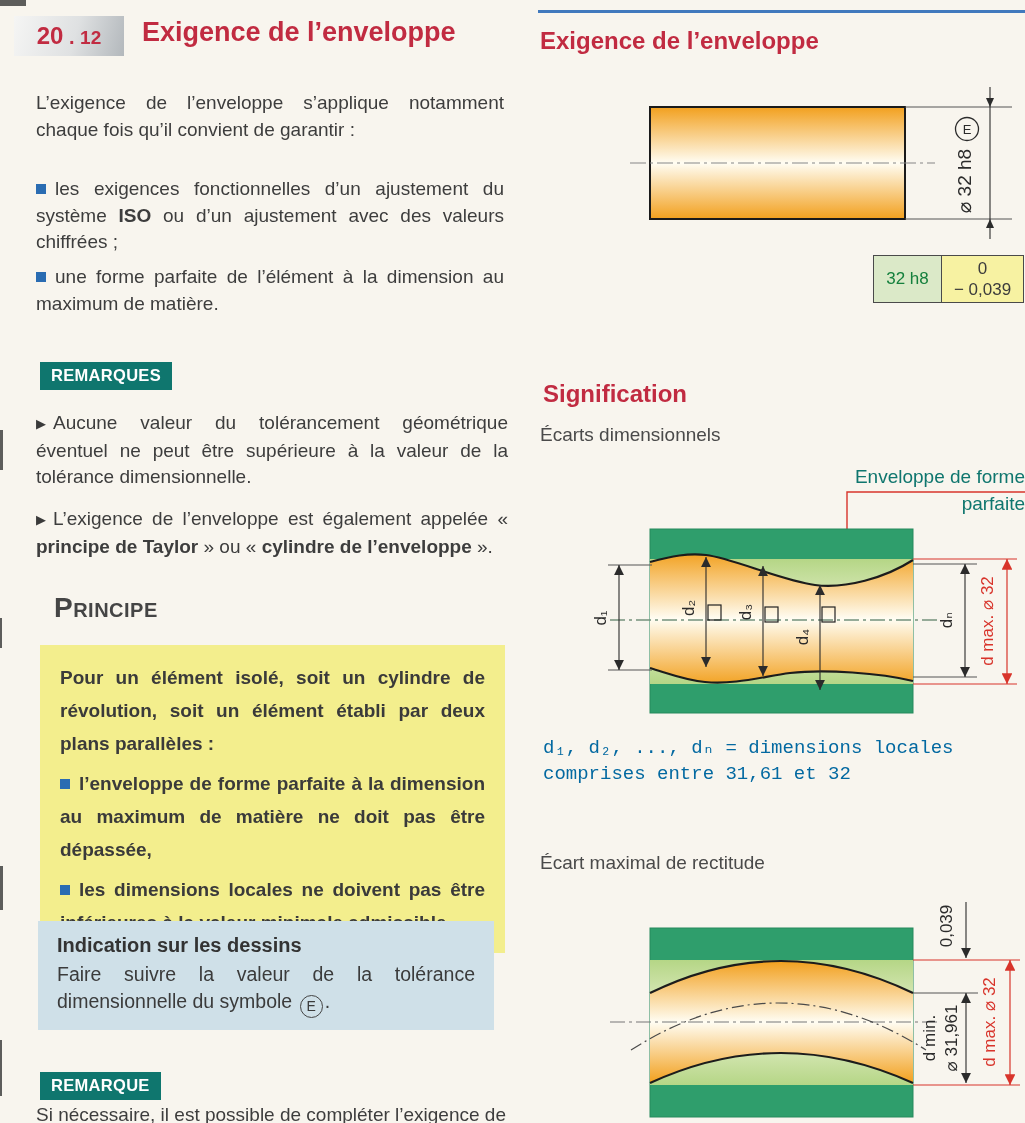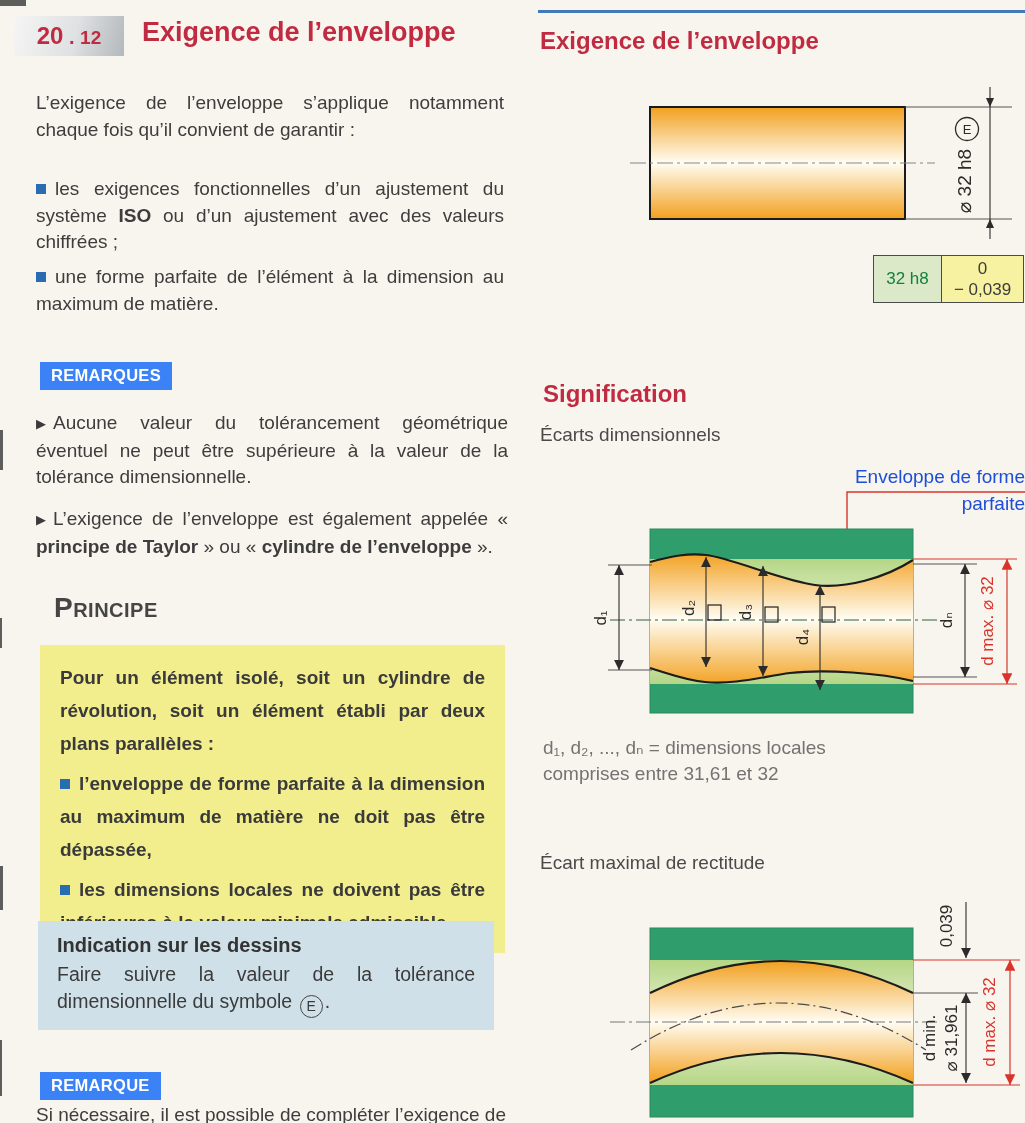--- a/index.html
+++ b/index.html
@@ -23,21 +23,21 @@
   .p-b1{left:36px;top:176px;width:468px;}
   .p-b2{left:36px;top:264px;width:468px;}
   .p-r1{left:36px;top:410px;width:472px;}
   .p-r2{left:36px;top:506px;width:472px;}
   .p-final{left:36px;top:1102px;width:478px;}
 
   .sq-bullet{display:inline-block;width:10px;height:10px;background:#2a6cb2;margin-right:9px;
     vertical-align:1px;}
   .tri-bullet{display:inline-block;color:#3a3a3a;font-size:13px;margin-right:7px;vertical-align:1px;}
 
-  .badge{background:#3b82f6;color:#ffffff;font-weight:bold;font-size:16.5px;
+  .badge{background:#0f766e;color:#ffffff;font-weight:bold;font-size:16.5px;
     padding:4px 11px 5px 11px;letter-spacing:.3px;}
   .badge-remarques{left:40px;top:362px;}
   .badge-remarque{left:40px;top:1072px;}
 
   .h-principe{left:54px;top:592px;font-size:28px;color:#454545;margin:0;
     font-variant:small-caps;letter-spacing:.5px;}
 
   .yellow-box{left:40px;top:645px;width:465px;box-sizing:border-box;background:#f3ee8d;
     padding:16px 20px 14px 20px;}
   .yellow-box p{font-size:19px;line-height:33px;font-weight:bold;color:#3a3a3a;
@@ -49,22 +49,22 @@
   .blue-box .bb-title{font-size:20px;font-weight:bold;color:#333;margin:0 0 4px 0;}
   .blue-box .bb-text{font-size:19.5px;line-height:27px;color:#3b3b3b;margin:0;text-align:justify;}
   .circ-e{display:inline-block;width:21px;height:21px;border:1.6px solid #444;border-radius:50%;
     font-size:14px;line-height:21px;text-align:center;vertical-align:-3px;margin:0 2px;}
 
   
   .top-rule{left:538px;top:10px;width:487px;height:3px;background:#4179bd;}
   .sub-label{font-size:19px;color:#4a4a4a;}
   .sub1{left:540px;top:424px;}
   .sub2{left:540px;top:852px;}
-  .caption{left:543px;top:735px;font-size:19px;line-height:26px;color:#737373;}
-  .callout{color:#1d4ed8;font-size:19px;text-align:right;right:0;width:230px;}
+  .caption{left:543px;top:735px;font-size:19px;line-height:26px;color:#0369a1;font-family:Liberation Mono, monospace;}
+  .callout{color:#0f766e;font-size:19px;text-align:right;right:0;width:230px;}
   .callout1{top:466px;}
   .callout2{top:493px;}
 
   .tol-table{left:873px;top:255px;display:flex;border:1.5px solid #4a4a4a;}
   .tol-c1{width:67px;height:46px;background:#dbe9c8;border-right:1.5px solid #4a4a4a;
     font-size:17px;color:#15803d;text-align:center;line-height:46px;}
   .tol-c2{width:81px;height:46px;background:#f7f2a2;font-size:17px;color:#3c3c3c;
     text-align:center;padding-top:2px;box-sizing:border-box;line-height:21px;}
 
   svg text{font-family:"Liberation Sans","DejaVu Sans",sans-serif;}

